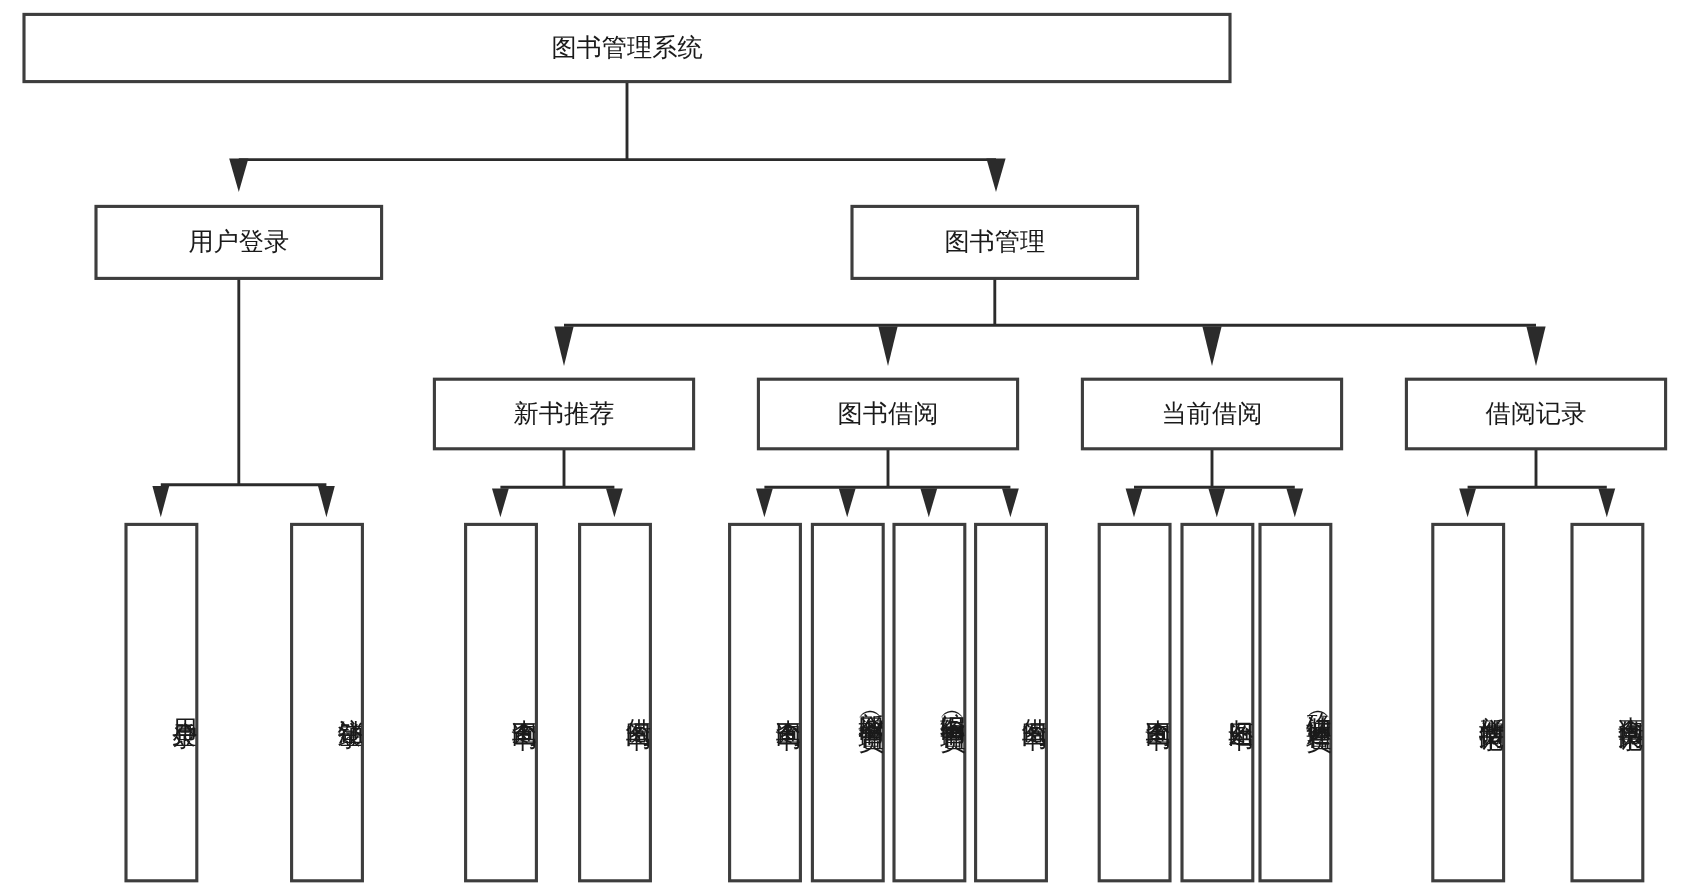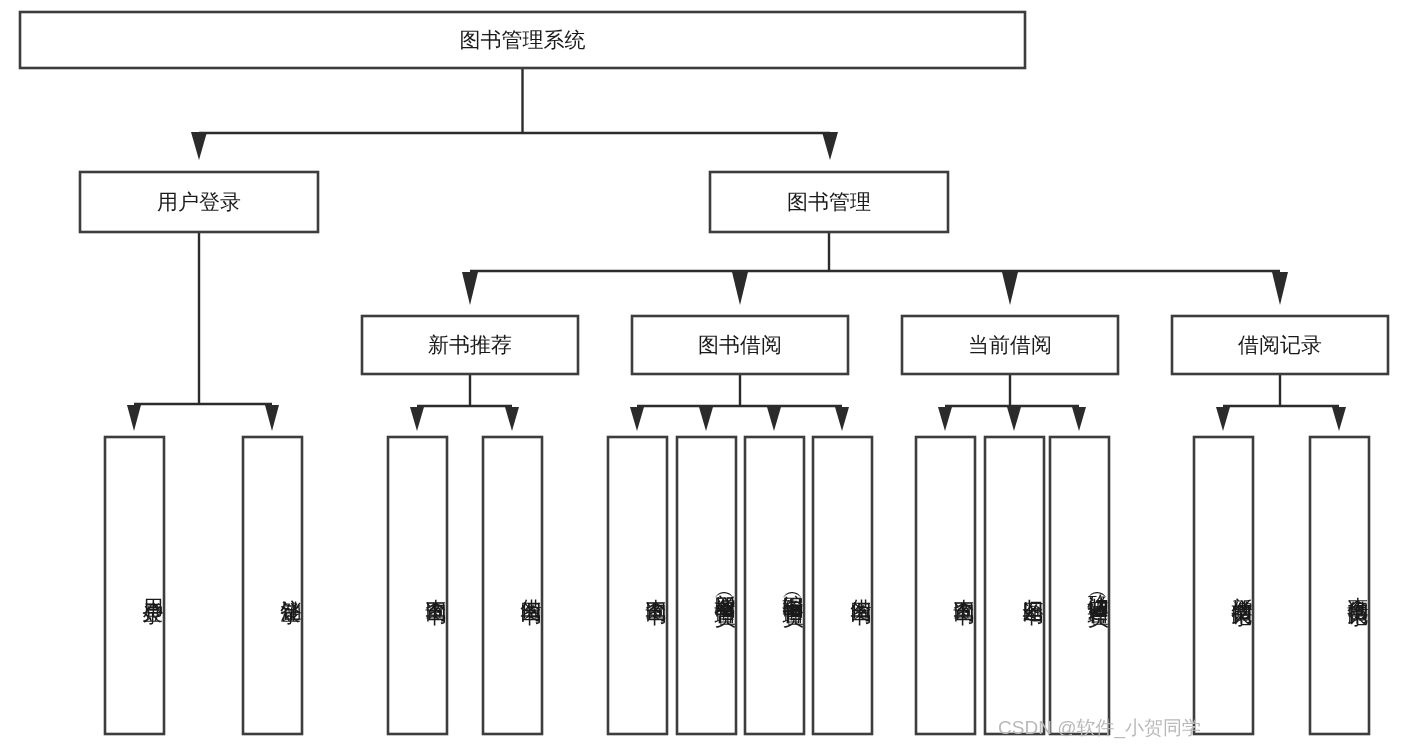--- a/index.html
+++ b/index.html
@@ -190,14 +190,13 @@
   <div class="node-label-v" style="left: 608px; top: 437px; width: 59px; height: 297px; padding-top: 0px;">查询图书</div>
   <div class="node-label-v" style="left: 677px; top: 437px; width: 59px; height: 297px; justify-content: flex-start; padding-top: 0px;">新增图书（管理员）</div>
   <div class="node-label-v" style="left: 745px; top: 437px; width: 59px; height: 297px; padding-top: 0px;">编辑图书（管理员）</div>
   <div class="node-label-v" style="left: 813px; top: 437px; width: 59px; height: 297px; padding-top: 0px;">借阅图书</div>
   <div class="node-label-v" style="left: 916px; top: 437px; width: 59px; height: 297px; padding-top: 0px;">查询图书</div>
   <div class="node-label-v" style="left: 985px; top: 437px; width: 59px; height: 297px; padding-top: 0px;">归还图书</div>
   <div class="node-label-v" style="left: 1050px; top: 437px; width: 59px; height: 297px; padding-top: 0px;">确认归还（管理员）</div>
   <div class="node-label-v" style="left: 1194px; top: 437px; width: 59px; height: 297px; padding-top: 0px;">新增借阅记录</div>
   <div class="node-label-v" style="left: 1310px; top: 437px; width: 59px; height: 297px; padding-top: 0px;">查询借阅记录</div>
 
-  <div class="watermark">CSDN @软件_小贺同学</div>
 </div>
 
 </body></html>

